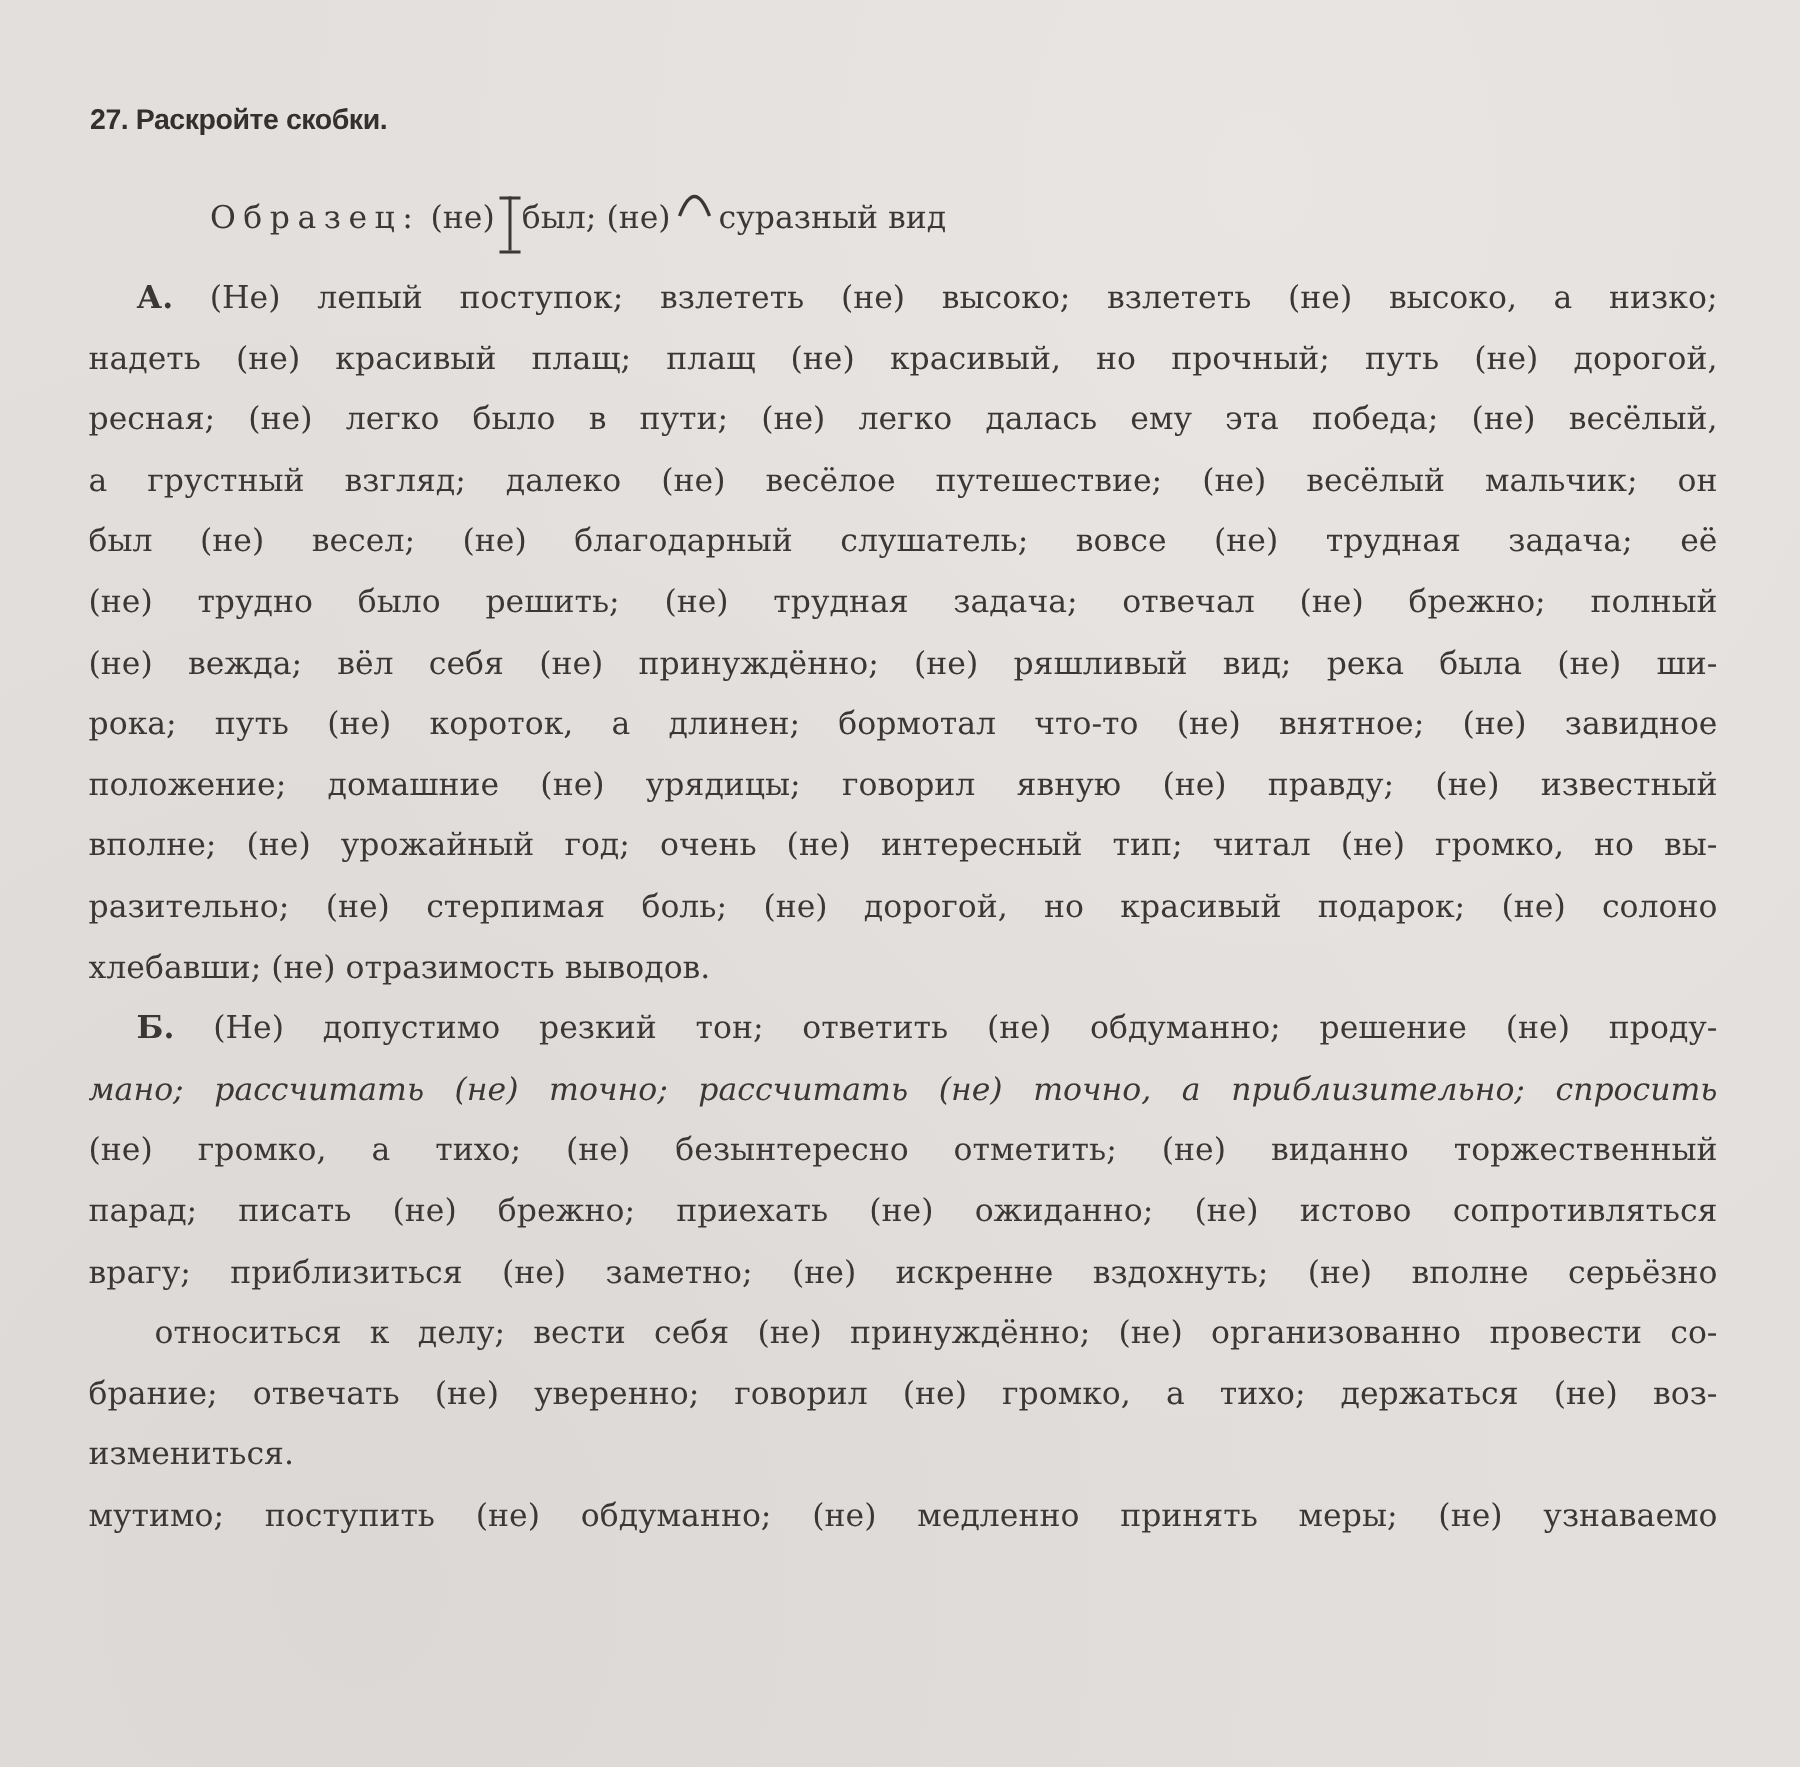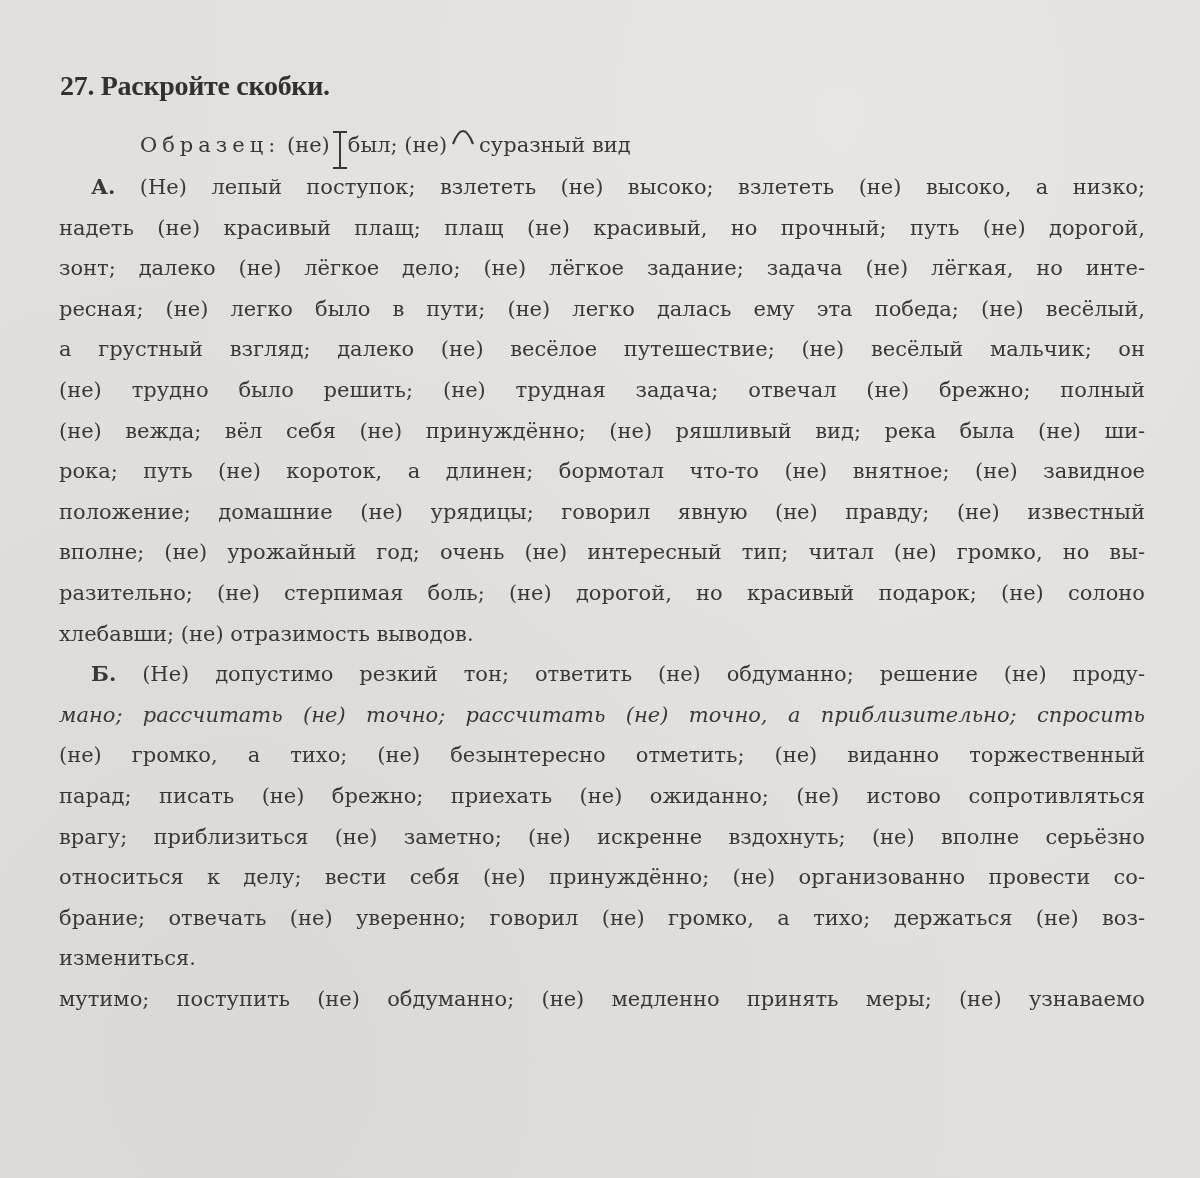--- a/index.html
+++ b/index.html
@@ -21,23 +21,23 @@
       width: 1200px; height: 1178px;
       background:
         radial-gradient(ellipse at 70% 10%, rgba(255,255,255,0.18), rgba(0,0,0,0) 60%),
         radial-gradient(ellipse at 20% 90%, rgba(0,0,0,0.03), rgba(0,0,0,0) 60%),
         #e3dfdc;
     }
     .exercise-title {
       position: absolute;
       left: 60px;
       top: 70px;
-      font-family: Liberation Serif, serif;
+      font-family: Liberation Sans, sans-serif;
       font-weight: bold;
-      font-size: 28px;
+      font-size: 19px;
       letter-spacing: -0.3px;
       color: #343030;
       margin: 0;
     }
     .sample {
       position: absolute;
       left: 140px;
       top: 128px;
       font-size: 21px;
       white-space: nowrap;
@@ -75,21 +75,21 @@
       margin: 0 4px 0 4px;
       position: relative;
     }
     .mark-arc svg {
       position: absolute;
       left: 0; top: -10px;
     }
     .body-text {
       position: absolute;
       left: 59px;
-      top: 167px;
+      top: 178px;
       width: 1086px;
       font-size: 21px;
     }
     .line {
       height: 40.6px;
       line-height: 40.6px;
       white-space: nowrap;
       text-align: justify;
       text-align-last: justify;
       display: block;
@@ -117,37 +117,37 @@
     <span>(не)</span><span class="mark-ibeam"><span class="t"></span><span class="v"></span><span class="b"></span></span><span>был;</span>
     <span>(не)</span><span class="mark-arc"><svg width="24" height="30" viewBox="0 0 24 30">
           <path d="M2 26 Q12 0 22 26" fill="none" stroke="#3b3737" stroke-width="2.2"></path>
         </svg></span><span>суразный вид</span>
   </div>
 
   <div class="body-text">
     <div id="section-a">
         <div class="line indent" style="white-space: normal; height: 40.6px;"><span class="section-letter">А.</span><span> (Не) лепый поступок; взлететь (не) высоко; взлететь (не) высоко, а низко;</span></div>
         <div class="line" style="white-space: normal; height: 40.6px;"><span>надеть (не) красивый плащ; плащ (не) красивый, но прочный; путь (не) дорогой,</span></div>
-        <div class="line" style="white-space: normal; height: 40.6px;"><span>зонт; далеко (не) лёгкое дело; (не) лёгкое задание; задача (не) лёгкая, но инте-</span></div>
         <div class="line" style="white-space: normal; height: 40.6px;"><span>ресная; (не) легко было в пути; (не) легко далась ему эта победа; (не) весёлый,</span></div>
         <div class="line" style="white-space: normal; height: 40.6px;"><span>а грустный взгляд; далеко (не) весёлое путешествие; (не) весёлый мальчик; он</span></div>
+        <div class="line" style="white-space: normal; height: 40.6px;"><span>был (не) весел; (не) благодарный слушатель; вовсе (не) трудная задача; её</span></div>
         <div class="line" style="white-space: normal; height: 40.6px;"><span>(не) трудно было решить; (не) трудная задача; отвечал (не) брежно; полный</span></div>
         <div class="line" style="white-space: normal; height: 40.6px;"><span>(не) вежда; вёл себя (не) принуждённо; (не) ряшливый вид; река была (не) ши-</span></div>
         <div class="line" style="white-space: normal; height: 40.6px;"><span>рока; путь (не) короток, а длинен; бормотал что-то (не) внятное; (не) завидное</span></div>
         <div class="line" style="white-space: normal; height: 40.6px;"><span>положение; домашние (не) урядицы; говорил явную (не) правду; (не) известный</span></div>
         <div class="line" style="white-space: normal; height: 40.6px;"><span>вполне; (не) урожайный год; очень (не) интересный тип; читал (не) громко, но вы-</span></div>
         <div class="line" style="white-space: normal; height: 40.6px;"><span>разительно; (не) стерпимая боль; (не) дорогой, но красивый подарок; (не) солоно</span></div>
         <div class="line last"><span>хлебавши; (не) отразимость выводов.</span></div>
       </div>
     <div id="section-b">
         <div class="line indent" style="white-space: normal; height: 40.6px;"><span class="section-letter">Б.</span><span> (Не) допустимо резкий тон; ответить (не) обдуманно; решение (не) проду-</span></div>
         <div class="line" style="white-space: normal; height: 40.6px; font-style: italic;"><span>мано; рассчитать (не) точно; рассчитать (не) точно, а приблизительно; спросить</span></div>
         <div class="line" style="white-space: normal; height: 40.6px;"><span>(не) громко, а тихо; (не) безынтересно отметить; (не) виданно торжественный</span></div>
         <div class="line" style="white-space: normal; height: 40.6px;"><span>парад; писать (не) брежно; приехать (не) ожиданно; (не) истово сопротивляться</span></div>
         <div class="line" style="white-space: normal; height: 40.6px;"><span>врагу; приблизиться (не) заметно; (не) искренне вздохнуть; (не) вполне серьёзно</span></div>
-        <div class="line" style="white-space: normal; height: 40.6px;"><span>относиться к делу; вести себя (не) принуждённо; (не) организованно провести со-</span></div>
+        <div class="line" style="white-space: normal; height: 40.6px; margin-left: 44px;"><span>относиться к делу; вести себя (не) принуждённо; (не) организованно провести со-</span></div>
         <div class="line" style="white-space: normal; height: 40.6px;"><span>брание; отвечать (не) уверенно; говорил (не) громко, а тихо; держаться (не) воз-</span></div>
         <div class="line last"><span>измениться.</span></div>
         <div class="line" style="white-space: normal; height: 40.6px;"><span>мутимо; поступить (не) обдуманно; (не) медленно принять меры; (не) узнаваемо</span></div>
       </div>
   </div>
 
 </div>
 
 </body></html>

